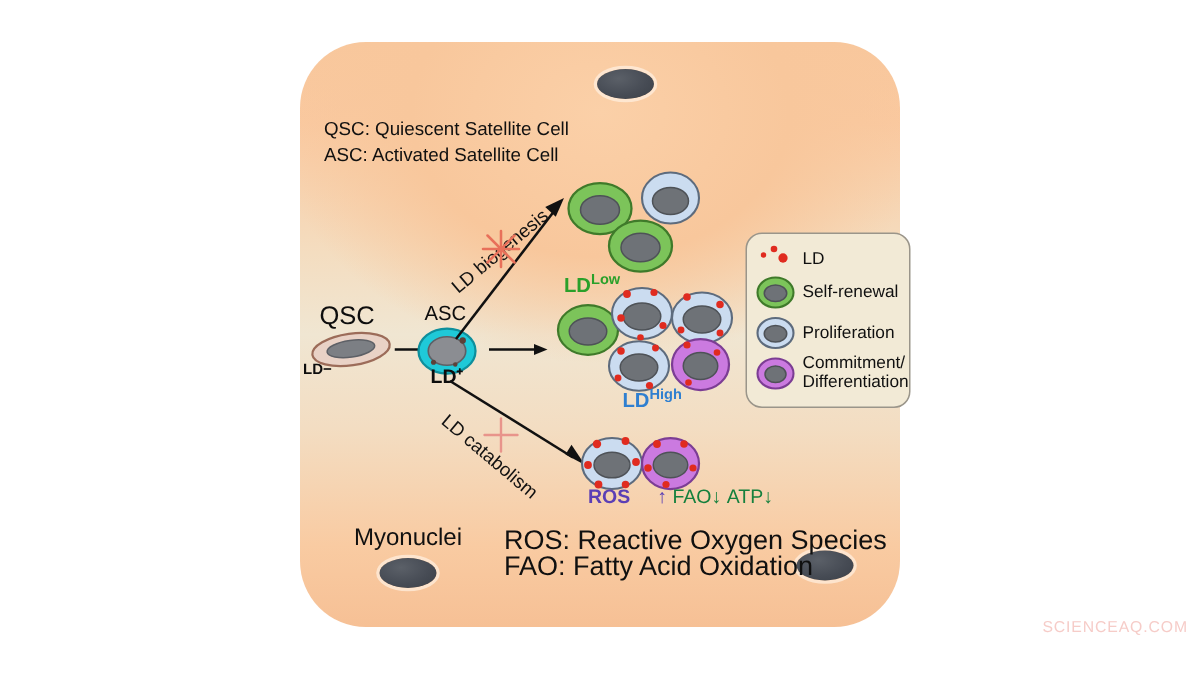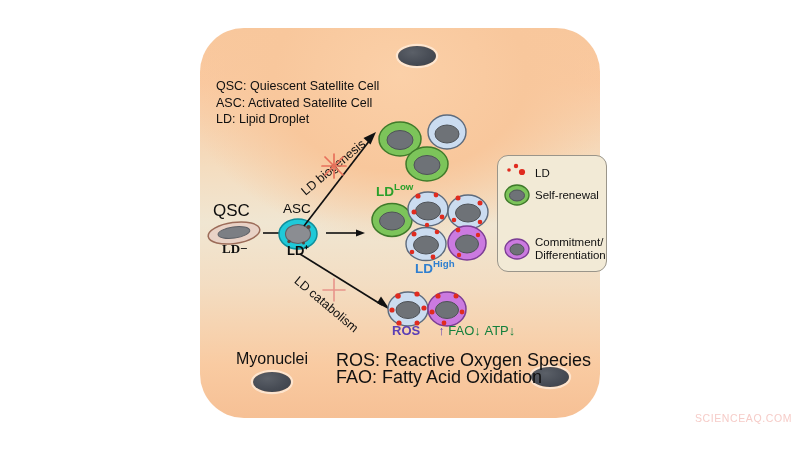--- a/index.html
+++ b/index.html
@@ -58,21 +58,21 @@
   }
 
   
   .cell{position:absolute;}
   .cell svg{display:block;overflow:visible;}
 
   
   .lbl{position:absolute;white-space:nowrap;font-weight:bold;color:#0d0d0d;}
   .lbl-qsc{left:213px;top:201px;font-size:17px;font-weight:normal;}
   .lbl-asc{left:283px;top:201px;font-size:13.5px;font-weight:normal;}
-  .lbl-ldminus{left:222px;top:241px;font-size:13px;font-family:Liberation Serif, serif;}
+  .lbl-ldminus{left:202px;top:241px;font-size:10px;}
   .lbl-ldplus{left:287px;top:241px;font-size:13px;}
 
   .lbl-ldlow{left:376px;top:181px;font-size:13.5px;color:#2aa02a;font-weight:bold;}
   .lbl-ldhigh{left:415px;top:258px;font-size:13.5px;color:#2f7fd0;font-weight:bold;text-align:center;}
   sup{font-size:.72em;vertical-align:super;}
 
   
   .rot{
     position:absolute;font-size:12.5px;color:#111;white-space:nowrap;
     transform-origin:left center;
@@ -124,21 +124,20 @@
 
   <div class="fiber"></div>
 
   <div class="myo m1"></div>
   <div class="myo m2"></div>
   <div class="myo m3"></div>
 
   <div class="abbr">
     <div>QSC: Quiescent Satellite Cell</div>
     <div>ASC: Activated Satellite Cell</div>
-    <div>LD: Lipid Droplet</div>
   </div>
 
   <div class="cell" style="left:206px;top:218px;">
     <svg width="56" height="30" viewBox="0 0 56 30">
       <ellipse cx="28" cy="15" rx="26" ry="10.5" fill="#e9d2c6" stroke="#9c6c59" stroke-width="1.5" transform="rotate(-8 28 15)"></ellipse>
       <ellipse cx="28" cy="14.5" rx="16" ry="5.6" fill="#7c7f84" stroke="#5d6066" stroke-width="1" transform="rotate(-8 28 15)"></ellipse>
     </svg>
   </div>
   <div class="lbl lbl-qsc">QSC</div>
   <div class="lbl lbl-ldminus">LD−</div>
@@ -289,20 +288,29 @@
     <div class="legend-row lr1">
       <div class="swatch">
         <svg width="26" height="22" viewBox="0 0 26 22">
           <ellipse cx="13" cy="11" rx="12" ry="10" fill="#7cc45a" stroke="#3f7a2a" stroke-width="1.4"></ellipse>
           <ellipse cx="13" cy="11.5" rx="7.5" ry="5.5" fill="#6e7277" stroke="#4e5257" stroke-width="1"></ellipse>
         </svg>
       </div>
       <div class="legend-txt">Self-renewal</div>
     </div>
 
+    <div class="legend-row lr2">
+      <div class="swatch">
+        <svg width="26" height="22" viewBox="0 0 26 22">
+          <ellipse cx="13" cy="11" rx="12" ry="10" fill="#cbdcf0" stroke="#5d6b7d" stroke-width="1.4"></ellipse>
+          <ellipse cx="13" cy="11.5" rx="7.5" ry="5.5" fill="#6e7277" stroke="#4e5257" stroke-width="1"></ellipse>
+        </svg>
+      </div>
+      <div class="legend-txt">Proliferation</div>
+    </div>
 
     <div class="legend-row lr3">
       <div class="swatch">
         <svg width="26" height="22" viewBox="0 0 26 22">
           <ellipse cx="13" cy="11" rx="12" ry="10" fill="#cb7ae0" stroke="#7c3d94" stroke-width="1.4"></ellipse>
           <ellipse cx="13" cy="11.5" rx="7" ry="5.5" fill="#6e7277" stroke="#4e5257" stroke-width="1"></ellipse>
         </svg>
       </div>
       <div class="legend-txt two">Commitment/
 Differentiation</div>

